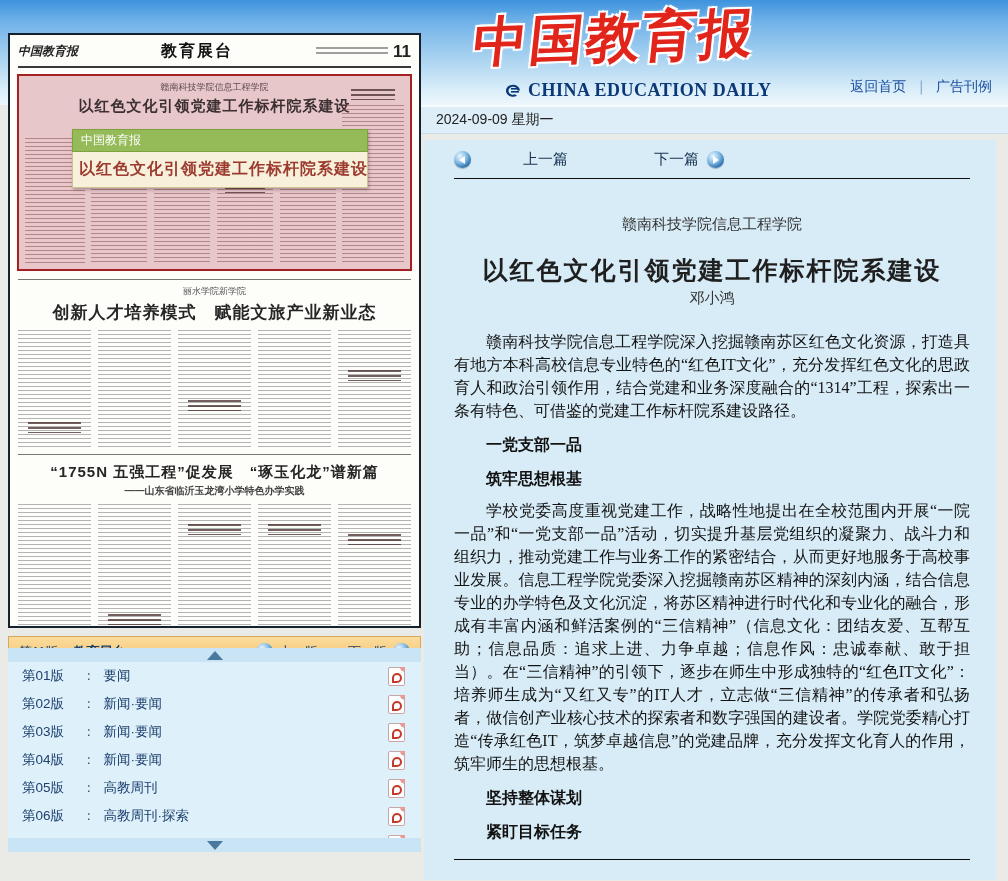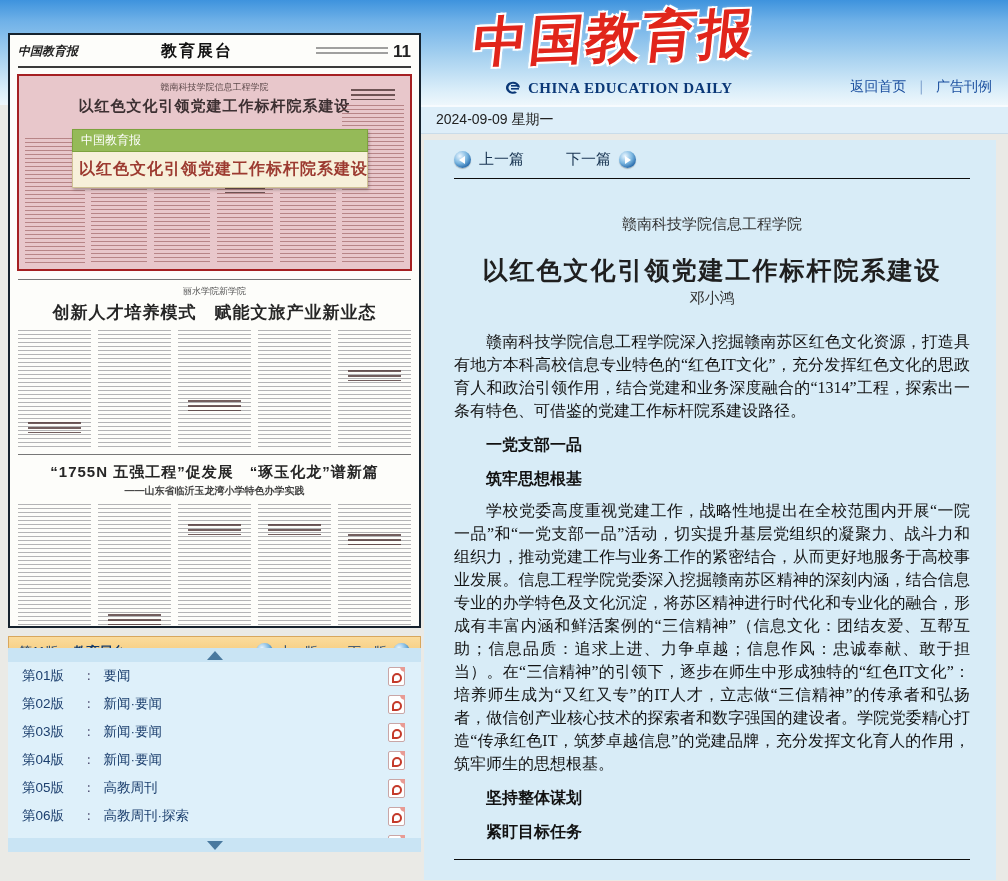--- a/index.html
+++ b/index.html
@@ -8,22 +8,22 @@
     background:#eaeae6;
     font-family:"Liberation Sans","DejaVu Sans",sans-serif;
   }
   
   .hdr{position:absolute;left:0;top:0;width:1008px;height:105px;
     background:linear-gradient(180deg,#3e93dd 0%,#6fb1e8 20%,#a8d2f0 55%,#d9edf9 85%,#eef7fc 100%);}
   .logo-cn{position:absolute;left:474px;top:2px;font-family:"DejaVu Serif","Liberation Serif",serif;
     font-size:54px;font-weight:bold;color:#e1251b;transform:skewX(-8deg) rotate(-2deg);
     text-shadow:2px 2px 0 #fff,-2px -2px 0 #fff,2px -2px 0 #fff,-2px 2px 0 #fff,0 0 4px #fff;
     letter-spacing:2px;white-space:nowrap;}
-  .logo-en{position:absolute;left:505px;top:80px;display:flex;gap:6px;
-    color:#0b3877;font-weight:bold;font-size:15px;font-family:"Liberation Serif",serif;letter-spacing:.5px;}
+  .logo-en{position:absolute;left:505px;top:80px;display:flex;align-items:center;gap:6px;
+    color:#0b3877;font-weight:bold;font-size:18px;font-family:"Liberation Serif",serif;letter-spacing:.5px;}
   .hdr-links{position:absolute;right:16px;top:78px;font-size:14px;color:#1a4e9e;display:flex;gap:8px;align-items:center;}
   .hdr-links .lnk{cursor:pointer;}
   .hdr-links .sep{color:#6e93c4;}
   
   .datebar{position:absolute;left:420px;right:0;top:105px;height:29px;background:#ddeef9;
     border-top:2px solid #f7fbfe;border-bottom:1px solid #c9dcea;box-sizing:border-box;
     display:flex;align-items:center;padding-left:16px;font-size:14px;color:#222;}
   
   .np{position:absolute;left:8px;top:33px;width:413px;height:595px;background:#fdfdfa;
     border:2px solid #15222e;box-sizing:border-box;overflow:hidden;}
@@ -78,21 +78,21 @@
   .prow .spring{flex:1;}
   .pdf{position:relative;width:15px;height:17px;background:#fff;border:1px solid #c9a6a6;border-radius:2px;
     display:inline-block;cursor:pointer;}
   .pdf-fold{position:absolute;right:-1px;top:-1px;width:5px;height:5px;background:#e89b94;border-bottom-left-radius:5px;}
   .pdf-mark{position:absolute;left:3px;top:5px;width:6px;height:6px;border:2px solid #c43a2a;border-radius:50% 50% 50% 0;}
   
   .art{position:absolute;left:424px;top:140px;width:572px;min-height:731px;background:#d8ecf7;
     box-sizing:border-box;padding:10px 26px 12px 30px;}
   .art-nav{display:flex;align-items:center;gap:8px;font-size:15px;color:#15314f;}
   .art-nav .gap{width:26px;}
-  .art-nav .lbl{cursor:pointer;}
+  .art-nav .lbl{cursor:pointer;margin-left:44px;}
   .rule{border:none;border-top:1px solid #0c0c0c;margin:9px 0 0;}
   .art-sub{margin-top:36px;text-align:center;font-size:15px;color:#333;}
   .art-title{margin-top:20px;text-align:center;font-size:25px;font-weight:700;color:#1f1f1f;
     font-family:"Liberation Serif","DejaVu Serif",serif;letter-spacing:2px;}
   .art-author{margin-top:2px;text-align:center;font-size:15px;color:#333;}
   .art-body{margin-top:22px;font-size:16px;line-height:23px;color:#141414;text-align:justify;
     font-family:"Liberation Serif","DejaVu Serif",serif;}
   .art-body p{margin:0 0 2px;text-indent:2em;}
   .art-body h4{margin:11px 0 9px;text-indent:2em;font-size:16px;font-weight:700;color:#111;}
   .rule-bot{border:none;border-top:1px solid #0c0c0c;margin:16px 0 8px;}

